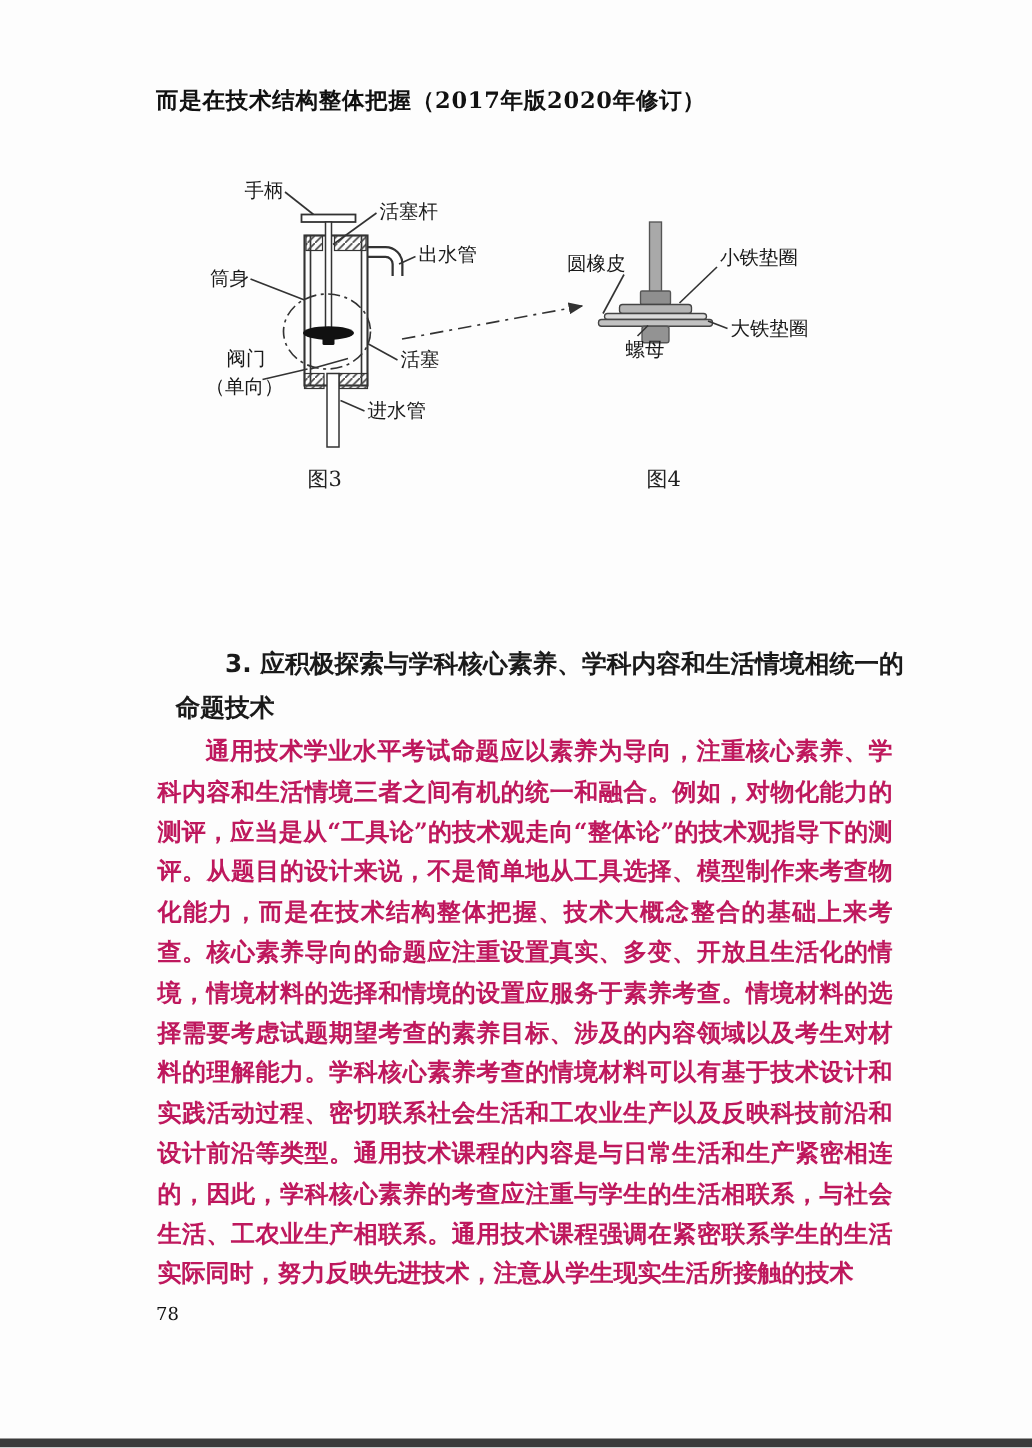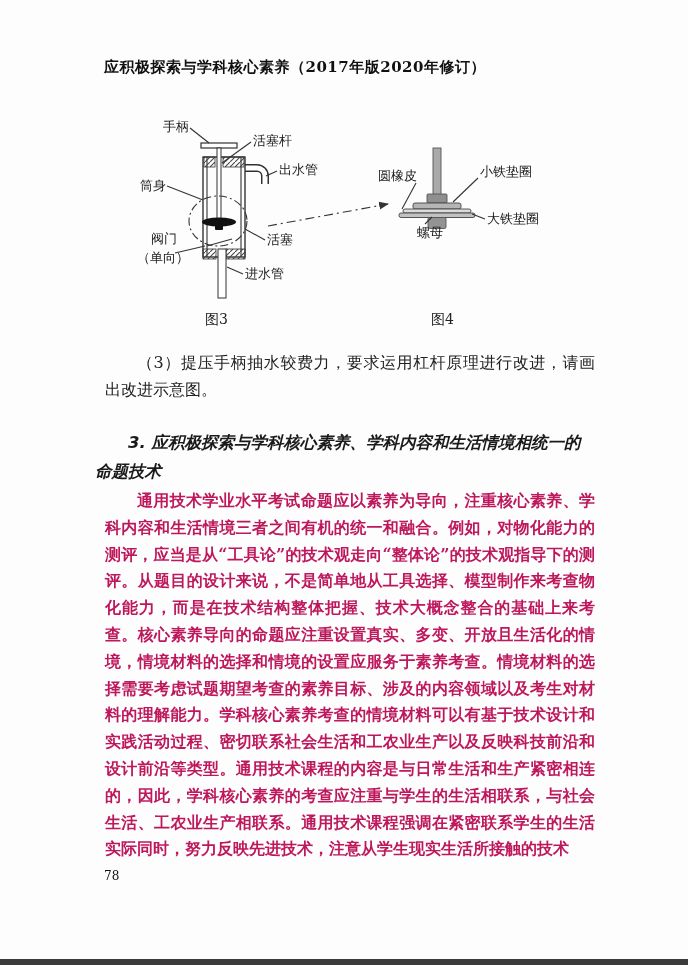--- a/index.html
+++ b/index.html
@@ -19,46 +19,45 @@
   .figure-svg{position:absolute;left:95px;top:112px;}
   .figure-svg text{font-family:"DejaVu Serif","Liberation Serif",serif;font-size:13px;fill:#1a1a1a;}
   .figure-svg text.cap{font-size:14px;fill:#222;}
   .ln{stroke:#333;stroke-width:1.1;fill:none;}
   .question{
     position:absolute;left:105px;top:349px;width:490px;
     margin:0;font-size:16px;line-height:27px;
     text-indent:2em;text-align:justify;color:#222;
   }
   .heading{
-    position:absolute;left:95px;top:428px;width:492px;
+    position:absolute;left:117px;top:428px;width:492px;
     margin:0;font-size:16.5px;line-height:29px;
     text-indent:2em;font-weight:bold;color:#1a1a1a;
     font-family:"DejaVu Sans","Liberation Sans",sans-serif;
-    font-style:italic;
   }
   .bodytext{
     position:absolute;left:105px;top:488px;width:490px;
     margin:0;font-size:16px;line-height:26.8px;
     text-indent:2em;text-align:justify;color:#be185d;font-weight:bold;
   }
   .pagenum{
     position:absolute;left:104px;top:869px;
     font-size:12px;color:#111;
   }
   .bottom-bar{
     position:absolute;left:0;bottom:0;width:688px;height:6px;
     background:#3b3b3b;
   }
 </style>
 </head>
 <body>
 
 <div class="page">
 
-  <div class="header">应积极探索与学科核心素养（2017年版2020年修订）</div>
+  <div class="header">而是在技术结构整体把握（2017年版2020年修订）</div>
 
   <svg class="figure-svg" width="540" height="225" viewBox="0 0 540 225">
     <defs>
       <pattern id="hatch" patternUnits="userSpaceOnUse" width="5" height="5">
         <path d="M0,5 L5,0" stroke="#444" stroke-width="1.1"></path>
       </pattern>
       <marker id="arrow" viewBox="0 0 10 10" refX="9" refY="5" markerWidth="9" markerHeight="9" orient="auto">
         <path d="M0,1 L10,5 L0,9 z" fill="#333"></path>
       </marker>
     </defs>
@@ -123,21 +122,20 @@
       <path class="ln" d="M330,112 L337,105"></path>
 
       <text x="283" y="68">圆橡皮</text>
       <text x="385" y="64">小铁垫圈</text>
       <text x="392" y="111">大铁垫圈</text>
       <text x="322" y="125">螺母</text>
       <text class="cap" x="336" y="212">图4</text>
     </g>
   </svg>
 
-  <p class="question">（3）提压手柄抽水较费力，要求运用杠杆原理进行改进，请画出改进示意图。</p>
 
   <p class="heading">3. 应积极探索与学科核心素养、学科内容和生活情境相统一的命题技术</p>
 
   <p class="bodytext">通用技术学业水平考试命题应以素养为导向，注重核心素养、学科内容和生活情境三者之间有机的统一和融合。例如，对物化能力的测评，应当是从“工具论”的技术观走向“整体论”的技术观指导下的测评。从题目的设计来说，不是简单地从工具选择、模型制作来考查物化能力，而是在技术结构整体把握、技术大概念整合的基础上来考查。核心素养导向的命题应注重设置真实、多变、开放且生活化的情境，情境材料的选择和情境的设置应服务于素养考查。情境材料的选择需要考虑试题期望考查的素养目标、涉及的内容领域以及考生对材料的理解能力。学科核心素养考查的情境材料可以有基于技术设计和实践活动过程、密切联系社会生活和工农业生产以及反映科技前沿和设计前沿等类型。通用技术课程的内容是与日常生活和生产紧密相连的，因此，学科核心素养的考查应注重与学生的生活相联系，与社会生活、工农业生产相联系。通用技术课程强调在紧密联系学生的生活实际同时，努力反映先进技术，注意从学生现实生活所接触的技术</p>
 
   <div class="pagenum">78</div>
 
   <div class="bottom-bar"></div>
 </div>
 

